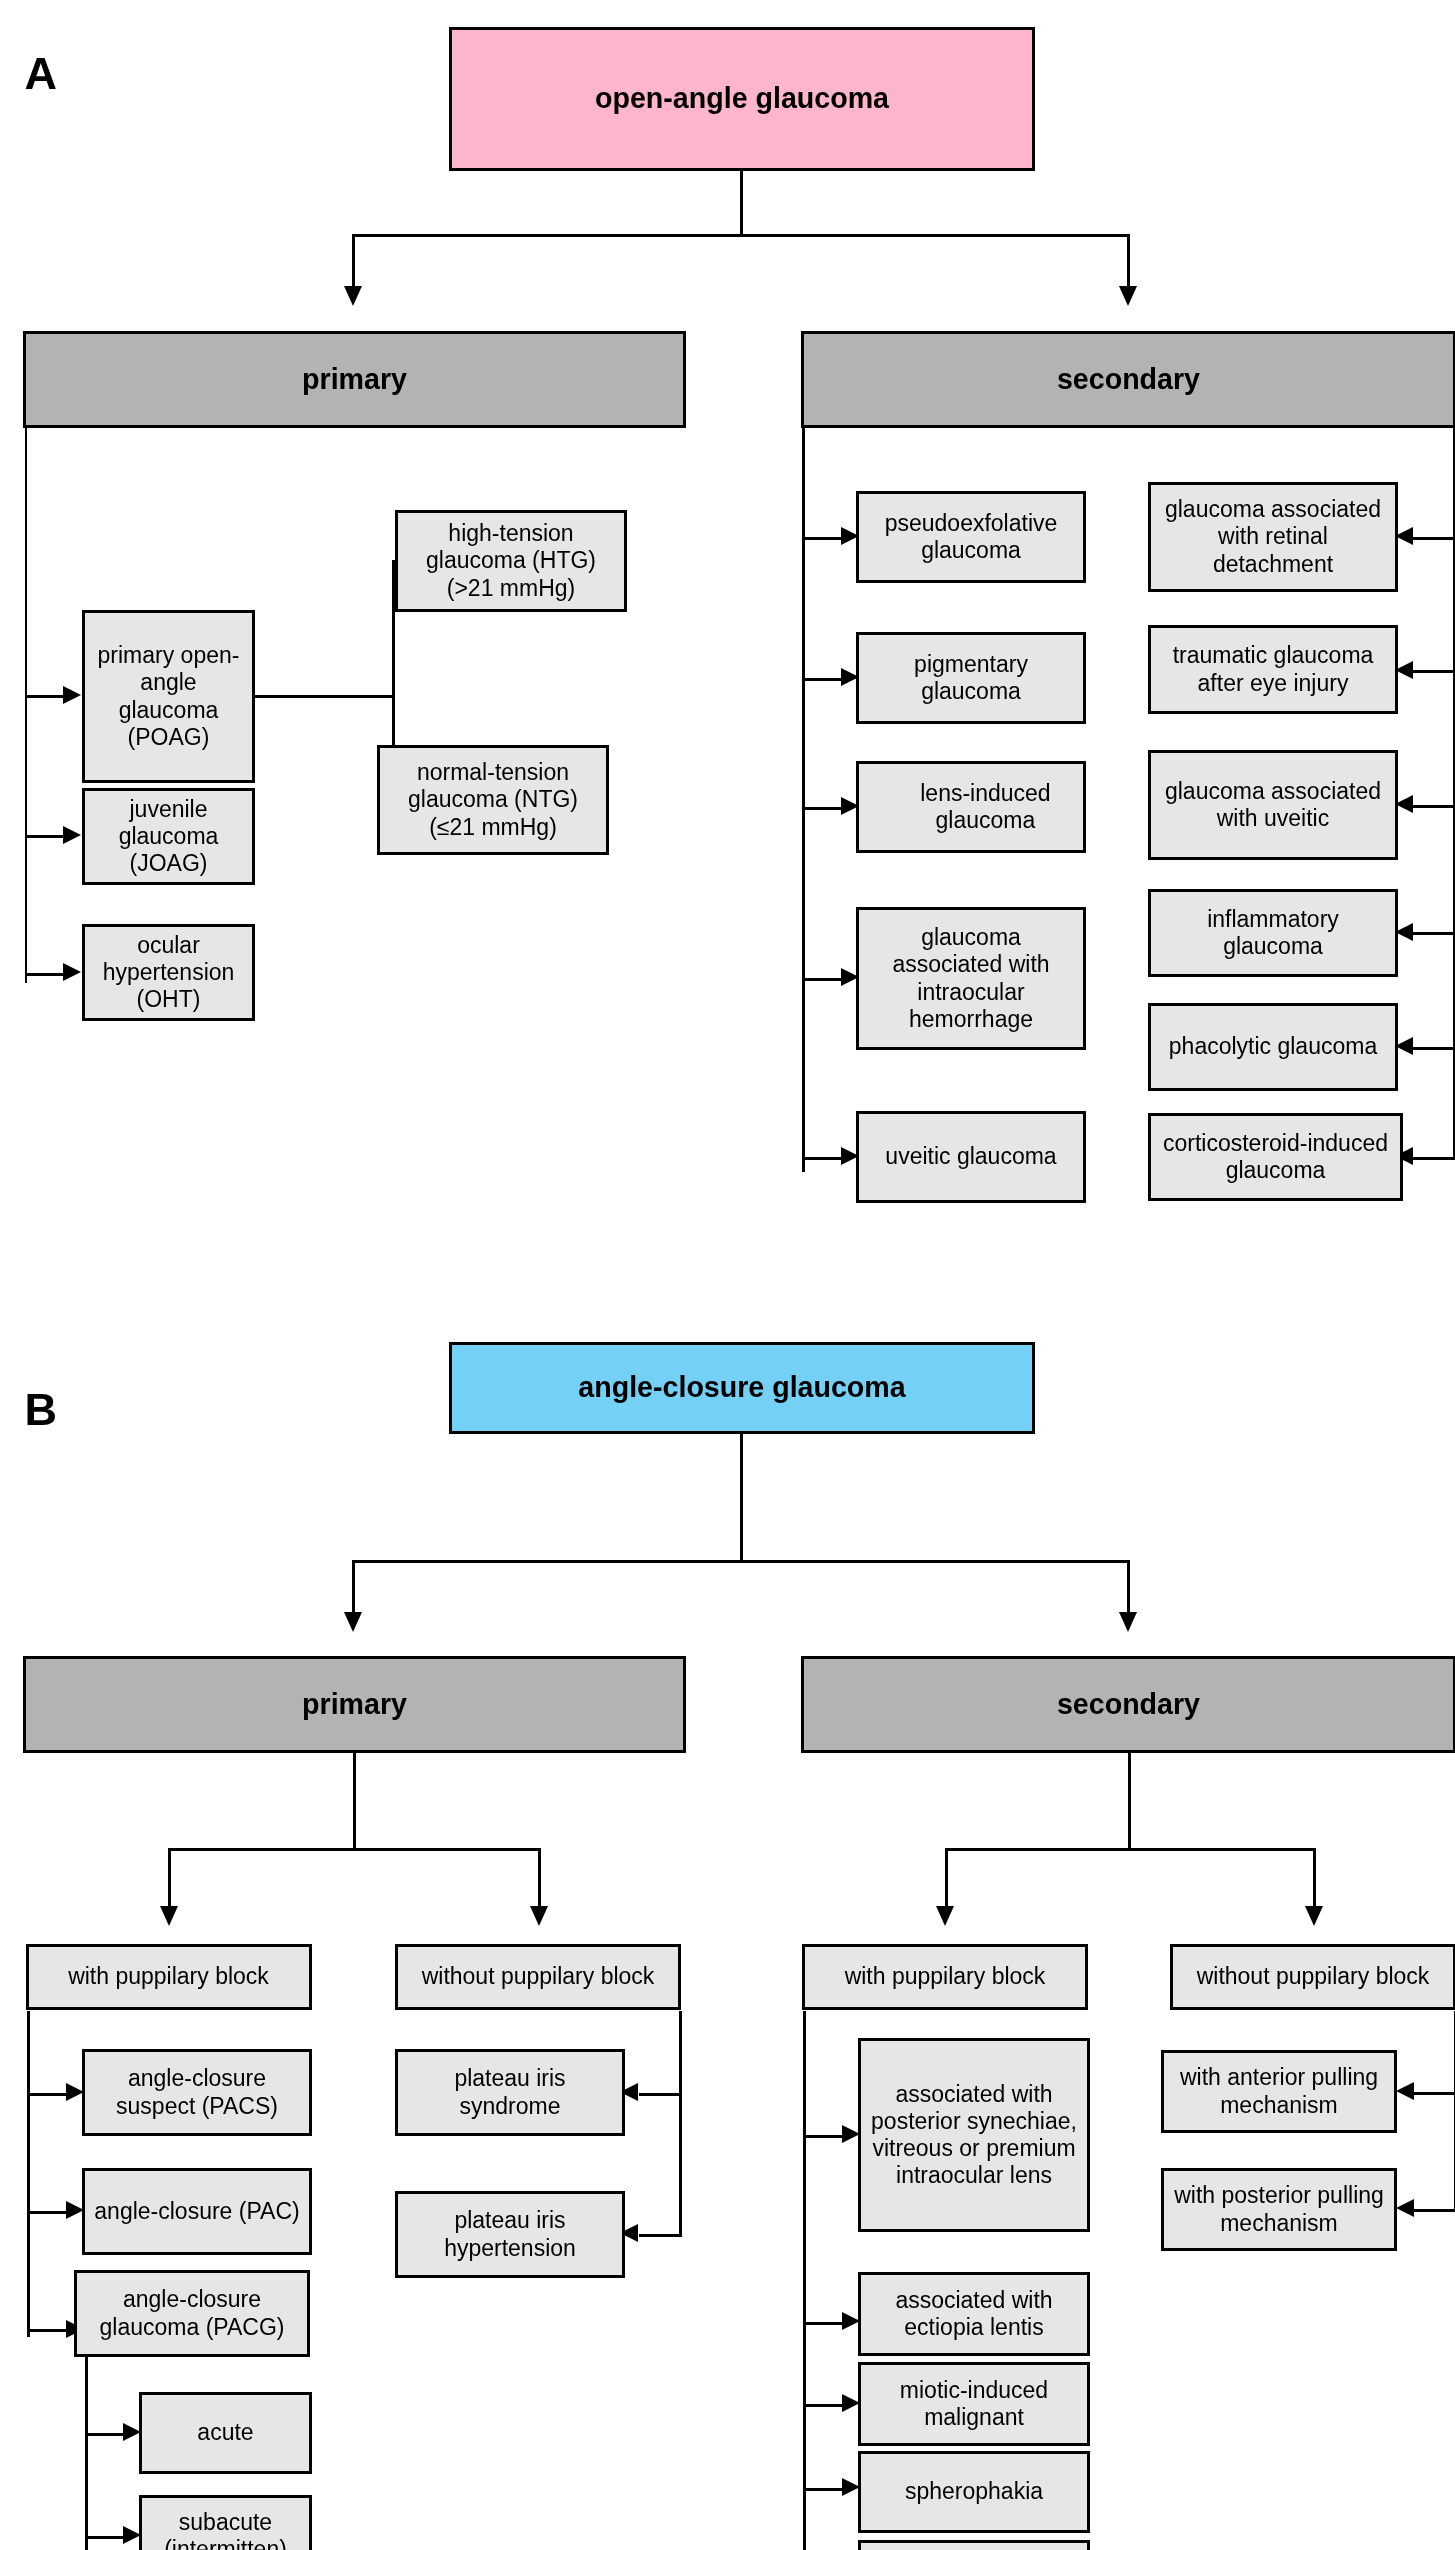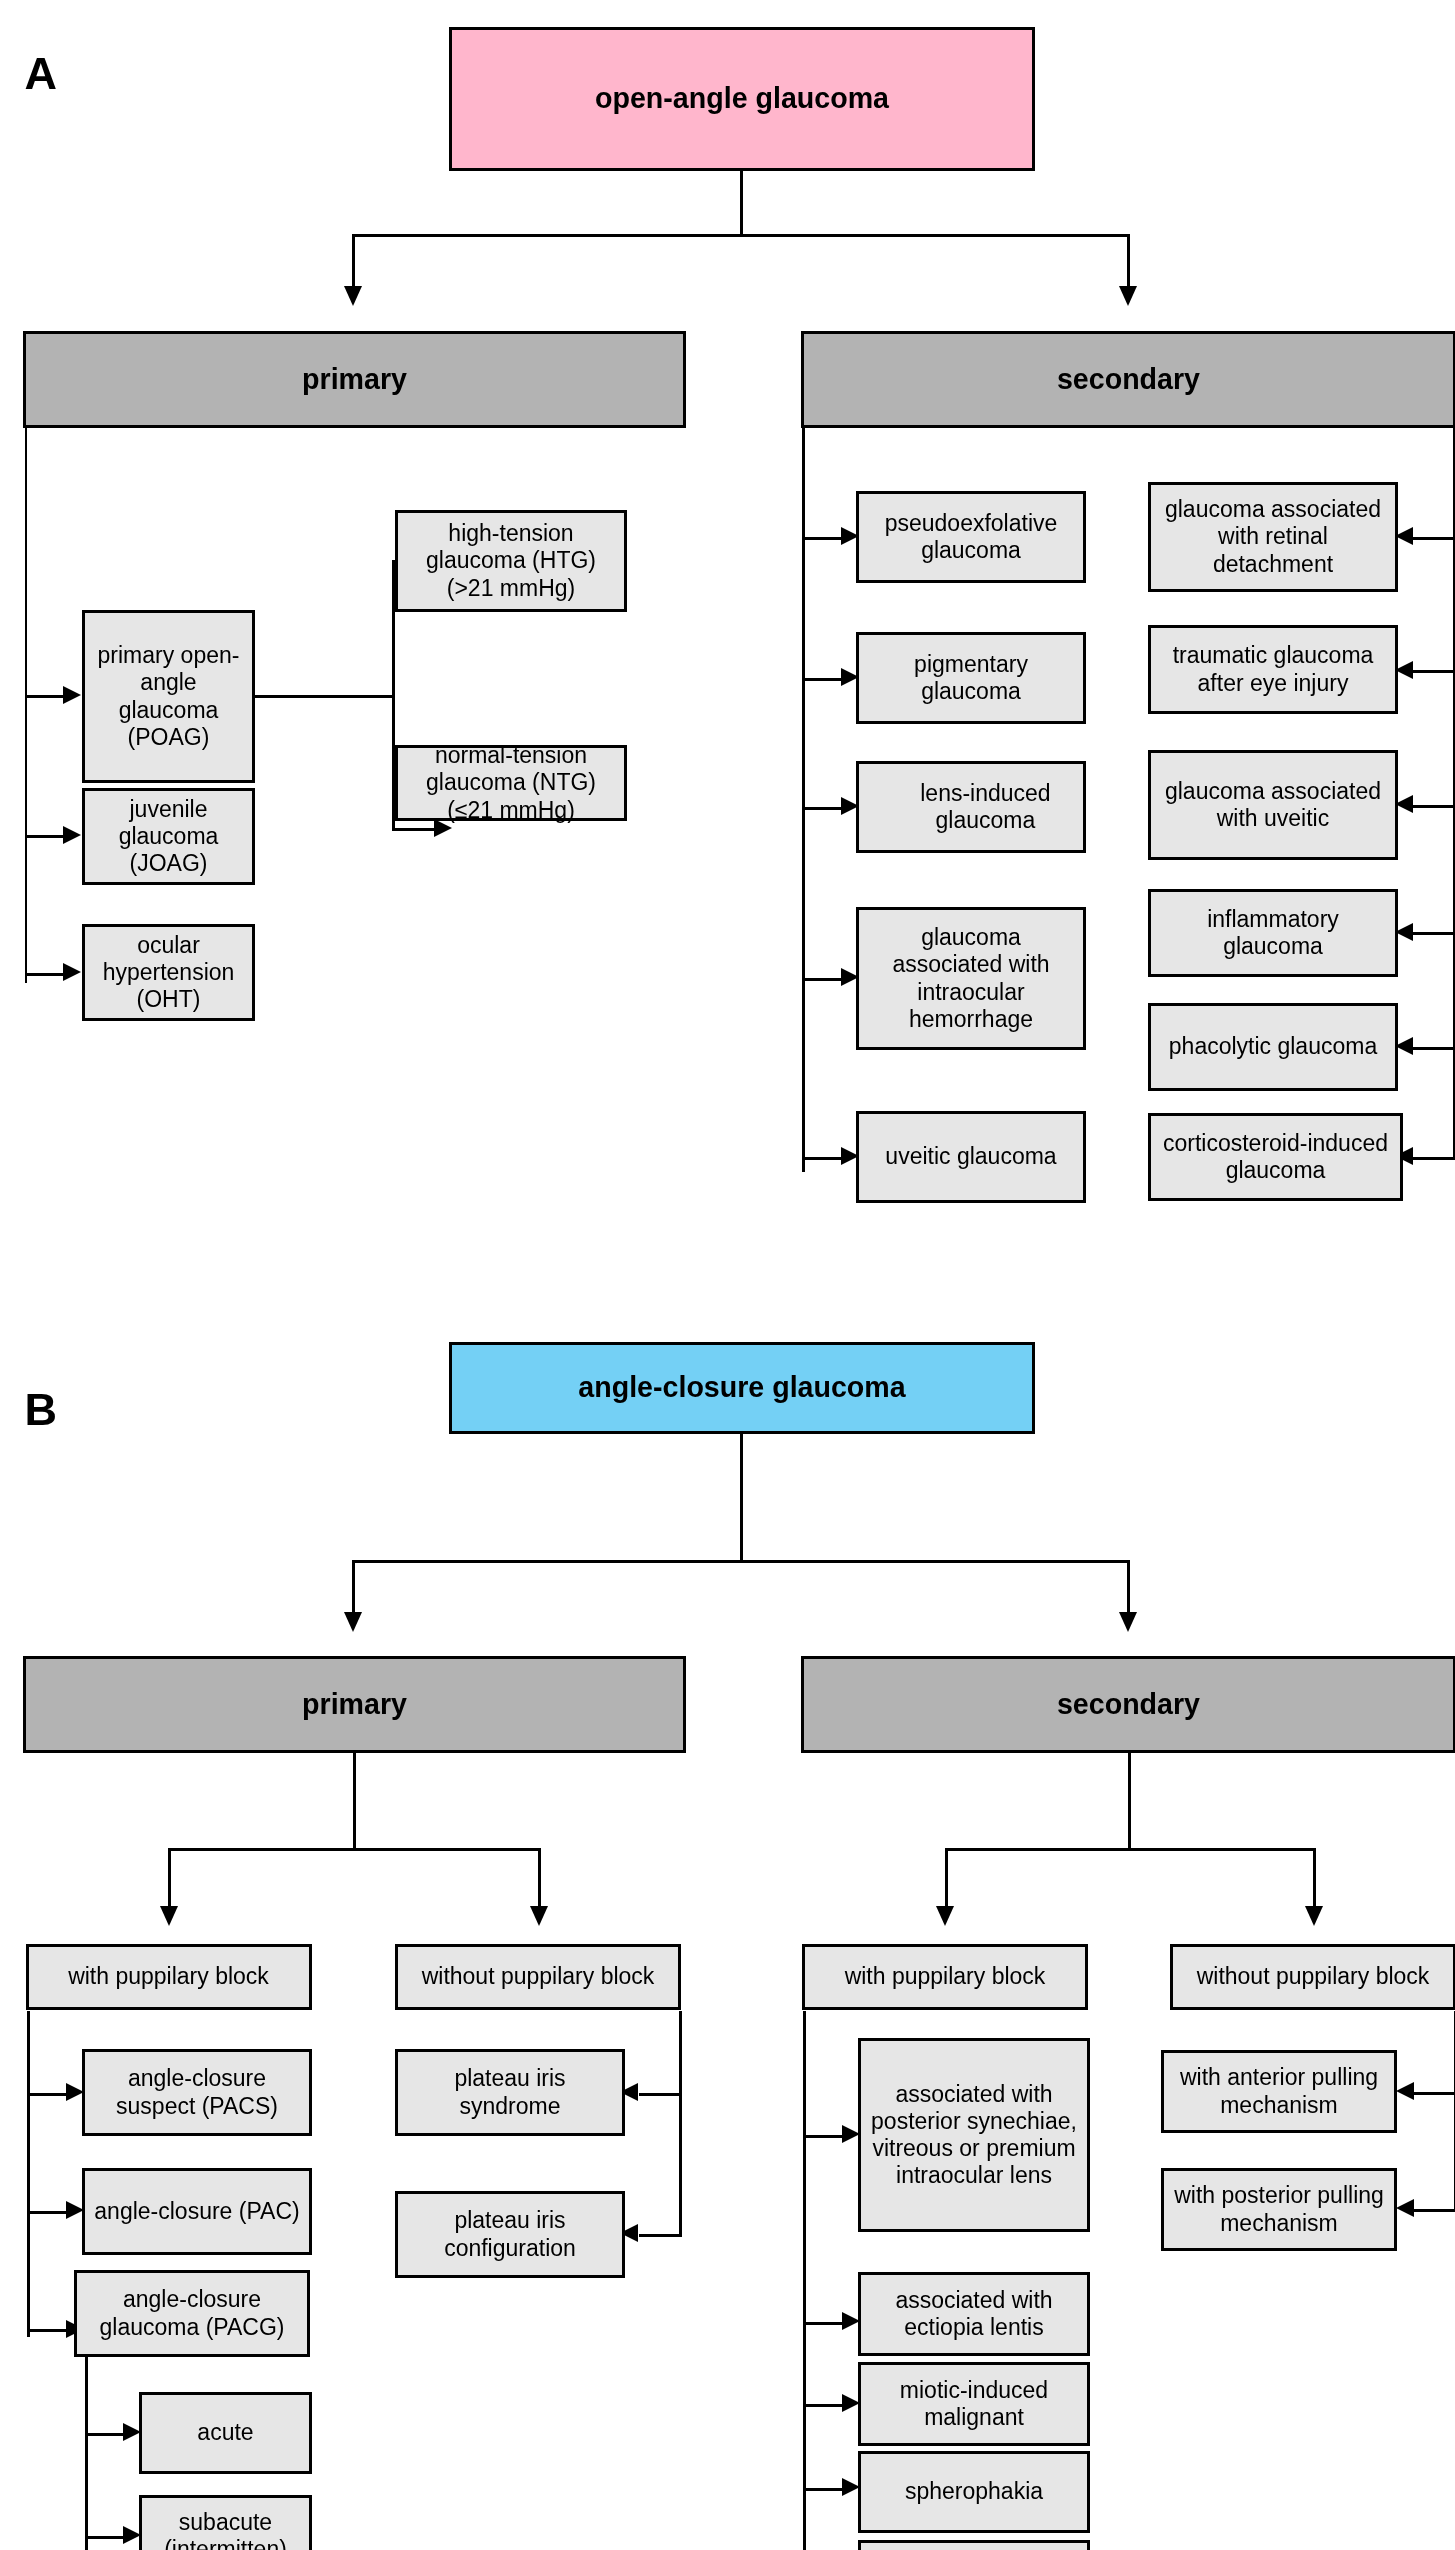--- a/index.html
+++ b/index.html
@@ -54,21 +54,21 @@
   <div class="node leaf" style="left:82px;top:924px;width:173px;height:97px;">ocular hypertension (OHT)</div>
 
   <div class="ln lnh" style="left:255px;top:695px;width:138px;"></div>
   <div class="ln lnv" style="left:392px;top:560px;height:270px;"></div>
   <div class="ln lnh" style="left:392px;top:560px;width:46px;"></div>
   <div class="ln lnh" style="left:392px;top:828px;width:46px;"></div>
   <div class="arw right" style="left:434px;top:550px;"></div>
   <div class="arw right" style="left:434px;top:819px;"></div>
 
   <div class="node leaf" style="left:395px;top:510px;width:232px;height:102px;">high-tension glaucoma (HTG) (&gt;21 mmHg)</div>
-  <div class="node leaf" style="left:395px;top:745px;width:232px;height:76px;">normal-tension glaucoma (NTG) (≤21 mmHg)</div>
+  <div class="node leaf" style="left:377px;top:745px;width:232px;height:110px;">normal-tension glaucoma (NTG) (≤21 mmHg)</div>
 
   <div class="ln lnv" style="left:802px;top:427px;height:745px;"></div>
   <div class="ln lnh" style="left:802px;top:537px;width:43px;"></div>
   <div class="ln lnh" style="left:802px;top:678px;width:43px;"></div>
   <div class="ln lnh" style="left:802px;top:807px;width:43px;"></div>
   <div class="ln lnh" style="left:802px;top:978px;width:43px;"></div>
   <div class="ln lnh" style="left:802px;top:1157px;width:43px;"></div>
   <div class="arw right" style="left:841px;top:527px;"></div>
   <div class="arw right" style="left:841px;top:668px;"></div>
   <div class="arw right" style="left:841px;top:797px;"></div>
@@ -148,21 +148,21 @@
   <div class="node leaf" style="left:139px;top:2392px;width:173px;height:82px;">acute</div>
   <div class="node leaf" style="left:139px;top:2495px;width:173px;height:82px;">subacute (intermitten)</div>
 
   <div class="ln lnv" style="left:679px;top:2011px;height:224px;"></div>
   <div class="ln lnh" style="left:639px;top:2093px;width:43px;"></div>
   <div class="ln lnh" style="left:639px;top:2234px;width:43px;"></div>
   <div class="arw left" style="left:620px;top:2083px;"></div>
   <div class="arw left" style="left:620px;top:2224px;"></div>
 
   <div class="node leaf" style="left:395px;top:2049px;width:230px;height:87px;">plateau iris syndrome</div>
-  <div class="node leaf" style="left:395px;top:2191px;width:230px;height:87px;">plateau iris configuration</div>
+  <div class="node leaf" style="left:395px;top:2191px;width:230px;height:87px;">plateau iris hypertension</div>
 
   <div class="ln lnv" style="left:1128px;top:1753px;height:97px;"></div>
   <div class="ln lnh" style="left:945px;top:1848px;width:371px;"></div>
   <div class="ln lnv" style="left:945px;top:1848px;height:59px;"></div>
   <div class="ln lnv" style="left:1313px;top:1848px;height:59px;"></div>
   <div class="arw down" style="left:936px;top:1906px;"></div>
   <div class="arw down" style="left:1305px;top:1906px;"></div>
 
   <div class="node leaf" style="left:802px;top:1944px;width:286px;height:66px;">with puppilary block</div>
   <div class="node leaf" style="left:1170px;top:1944px;width:286px;height:66px;">without puppilary block</div>

